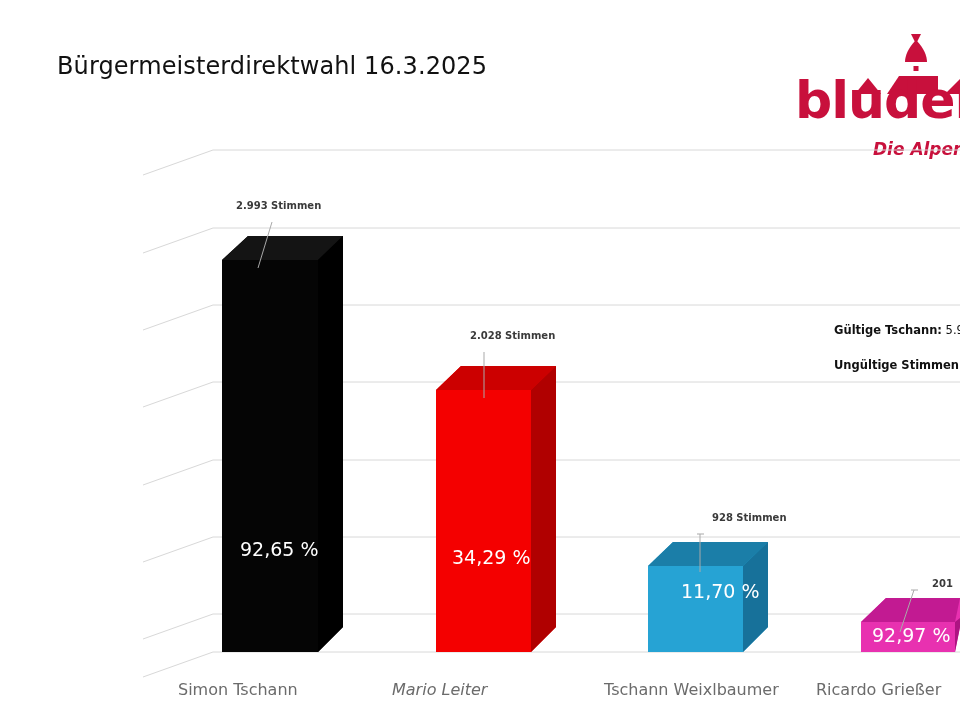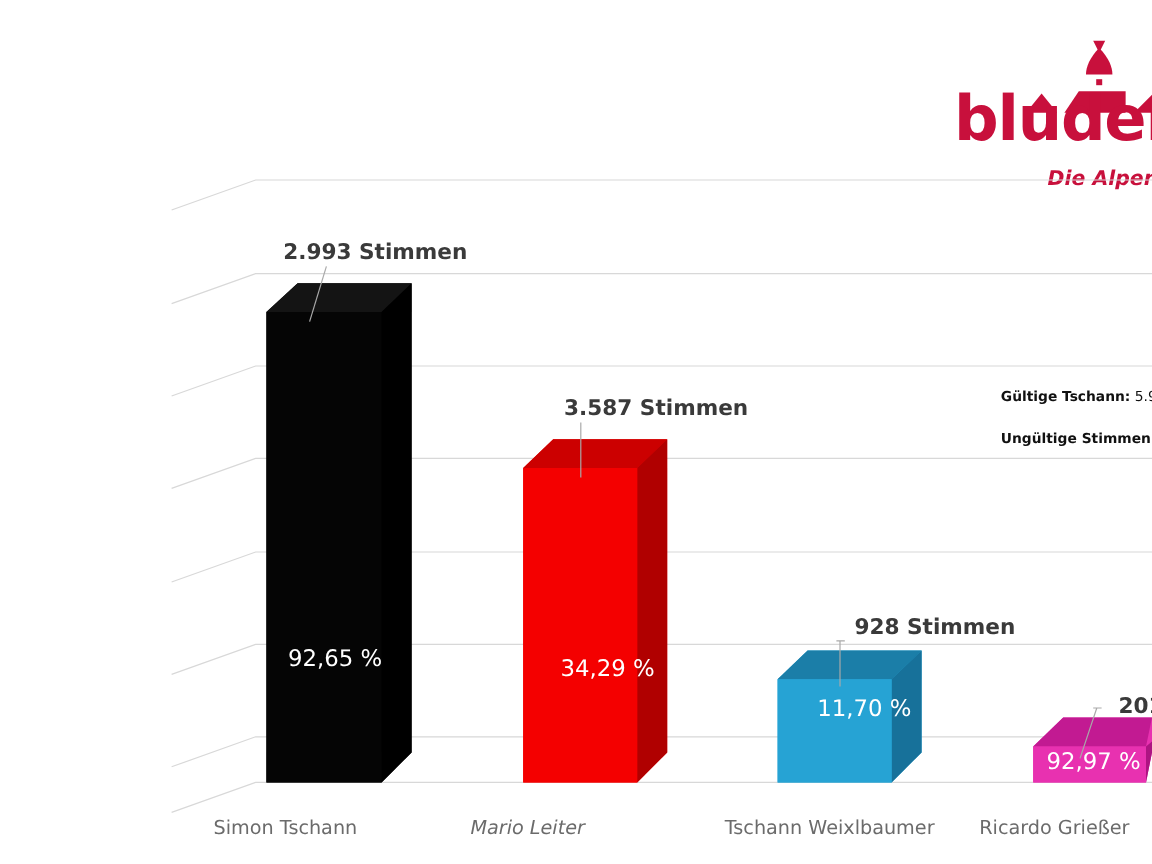--- a/index.html
+++ b/index.html
@@ -30,21 +30,21 @@
     font-size:17px;font-weight:bold;font-style:italic;color:#C8103C;
     white-space:nowrap;line-height:1;
   }
   .logo-mark{position:absolute;left:0;top:0;}
 
   
   .chart-svg{position:absolute;left:0;top:0;}
 
   
   .callout{
-    position:absolute;font-size:18px;font-weight:bold;color:#3a3a3a;
+    position:absolute;font-size:10px;font-weight:bold;color:#3a3a3a;
     white-space:nowrap;
   }
   .pct{
     position:absolute;font-size:19px;color:#ffffff;white-space:nowrap;
   }
   .cat{
     position:absolute;font-size:16px;color:#6b6b6b;white-space:nowrap;
     text-align:left;
   }
 
@@ -53,20 +53,21 @@
     position:absolute;font-size:11.5px;color:#111111;white-space:nowrap;
   }
   .stat b{font-weight:bold;}
   .stat .v{font-weight:normal;}
 </style>
 </head>
 <body>
 
 <div id="stage">
 
+  <div class="title">Bürgermeisterdirektwahl 16.3.2025</div>
 
   <div class="logo">
     <svg class="logo-mark" width="200" height="120" viewBox="0 0 200 120">
 
       <path d="M116 6 L121 16 L126 6 Z" fill="#C8103C"></path>
       <path d="M121 12 C113 20 110 28 110 34 L132 34 C132 28 129 20 121 12 Z" fill="#C8103C"></path>
       <rect x="118.5" y="38" width="5" height="5" fill="#C8103C"></rect>
 
       <path d="M60 66 L73 50 L86 66 Z" fill="#C8103C"></path>
 
@@ -118,26 +119,26 @@
     <g>
       <polygon points="861,622 886,598 960,598 960,627 955,652 861,652" fill="#E831B0"></polygon>
       <polygon points="861,622 886,598 960,598 955,622" fill="#C21A92"></polygon>
       <polygon points="955,622 960,618 960,627 955,652" fill="#AD1482"></polygon>
       <polygon points="861,622 955,622 955,652 861,652" fill="#E831B0"></polygon>
     </g>
     <path d="M911 590 L918 590 M914 590 L900 632" stroke="#a9a9a9" stroke-width="1" fill="none"></path>
   </svg>
 
   <div class="callout" style="left:236px;top:200px;">2.993 Stimmen</div>
-  <div class="callout" style="left:470px;top:330px;">3.587 Stimmen</div>
+  <div class="callout" style="left:470px;top:330px;">2.028 Stimmen</div>
   <div class="callout" style="left:712px;top:512px;">928 Stimmen</div>
   <div class="callout" style="left:932px;top:578px;">201</div>
 
   <div class="pct" style="left:240px;top:538px;">92,65 %</div>
-  <div class="pct" style="left:452px;top:546px;margin-left:15px;">34,29 %</div>
+  <div class="pct" style="left:452px;top:546px;">34,29 %</div>
   <div class="pct" style="left:681px;top:580px;">11,70 %</div>
   <div class="pct" style="left:872px;top:624px;">92,97 %</div>
 
   <div class="cat" style="left:178px;top:680px;width:184px;">Simon Tschann</div>
   <div class="cat" style="left:392px;top:680px;width:184px;font-style:italic;">Mario Leiter</div>
   <div class="cat" style="left:604px;top:680px;width:184px;">Tschann Weixlbaumer</div>
   <div class="cat" style="left:816px;top:680px;width:184px;">Ricardo Grießer</div>
 
   <div class="stat" style="left:834px;top:323px;">
     <b>Gültige Tschann:</b>

